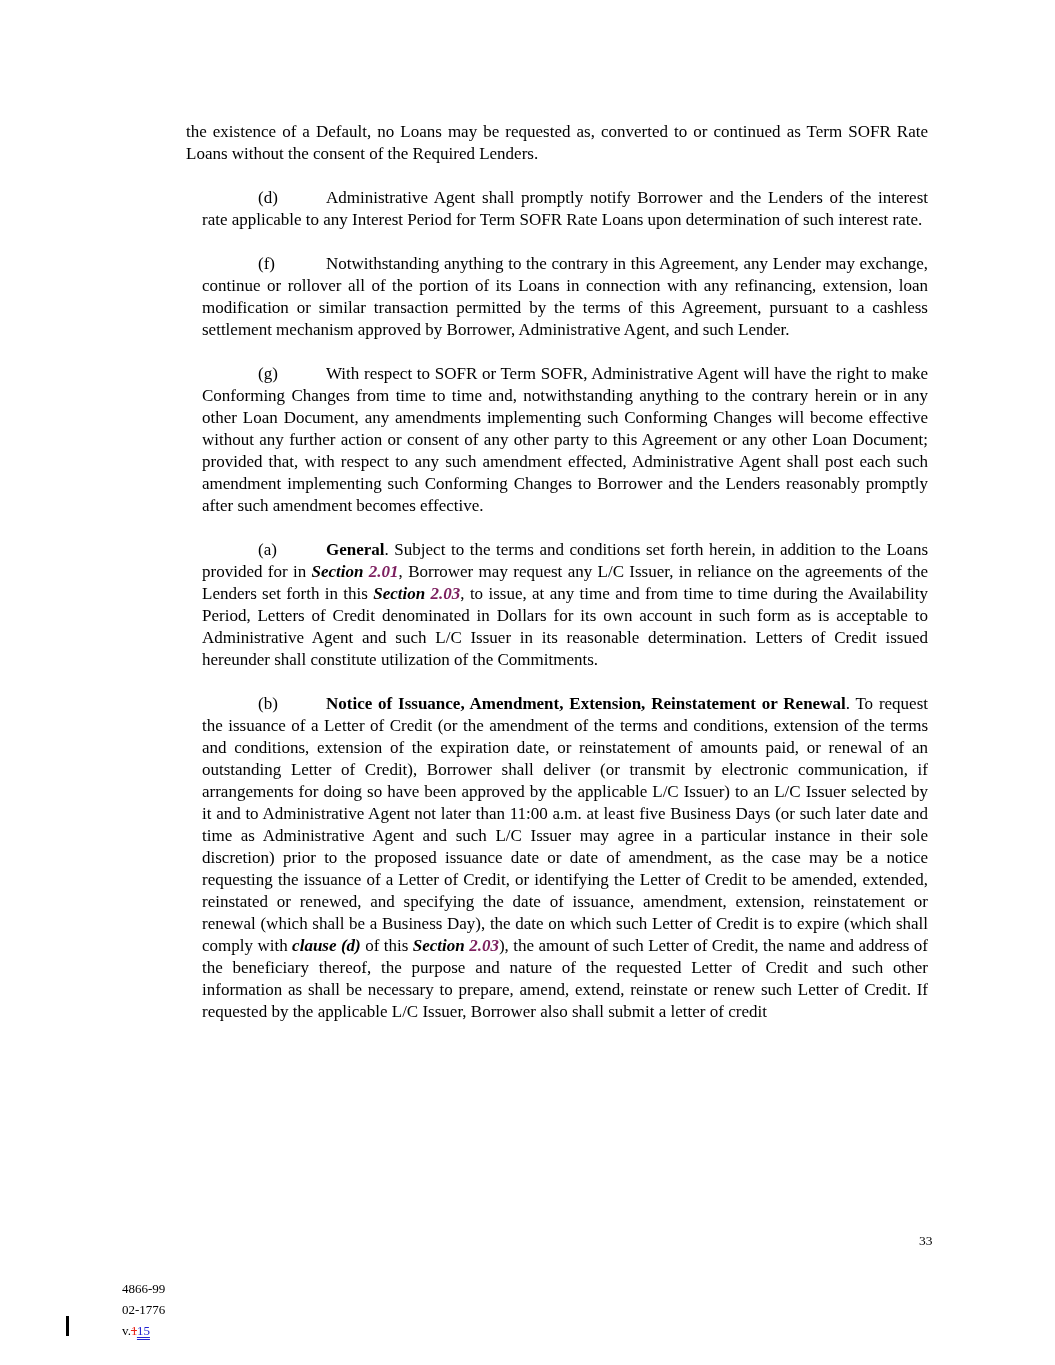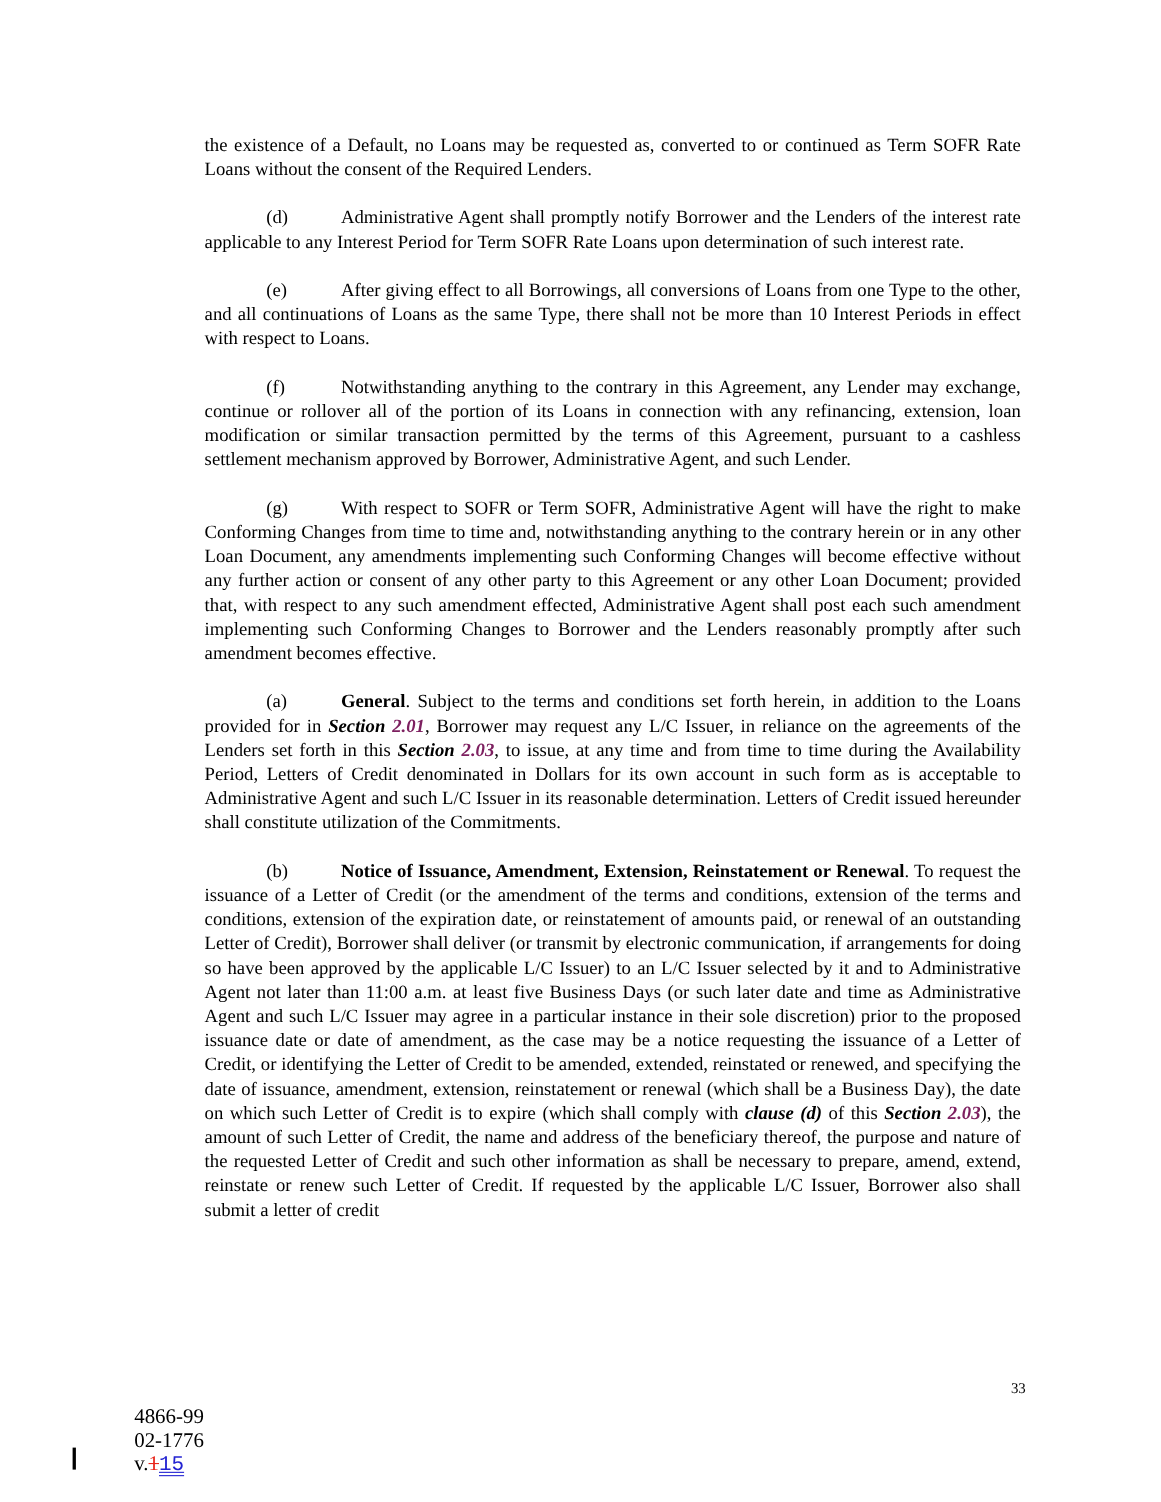--- a/index.html
+++ b/index.html
@@ -11,52 +11,50 @@
     color:#000000;
     overflow:hidden;
   }
   .doc{
     position:absolute;
     left:186px;top:121px;width:742px;
     font-size:17px;line-height:22px;
     text-align:justify;
   }
   .para{margin:0 0 22px 0;}
-  .ind{text-indent:56px;}
+  .ind{text-indent:56px;margin-left:16px;}
   .label{display:inline-block;width:68px;text-indent:0;}
   .hnum{display:inline-block;width:57px;text-indent:0;}
   .footer{
     position:absolute;left:122px;top:1278px;
-    font-size:19px;line-height:21px;
+    font-size:13px;line-height:21px;
   }
   .pageno{
     position:absolute;left:919px;top:1230px;
-    font-size:13.5px;line-height:21px;margin-top:21px;
+    font-size:13.5px;line-height:21px;
   }
   .change-bar{
     position:absolute;left:66px;top:1316px;
     width:2.5px;height:20px;background:#000000;
   }
   .del{color:var(--del,#e8271c);text-decoration:line-through;}
   .ins{
     color:var(--ins,#2323d2);
     text-decoration-line:underline;
     text-decoration-style:double;
     text-underline-offset:2px;
-    font-family:Liberation Mono, monospace;
   }
 </style>
 </head>
 <body>
 
 <div class="page">
   <div class="doc">
       <p class="para"><span>the existence of a Default, no Loans may be requested as, converted to or continued as Term SOFR Rate Loans without the consent of the Required Lenders.</span></p>
       <p class="para ind"><span class="label">(d)</span><span>Administrative Agent shall promptly notify Borrower and the Lenders of the interest rate applicable to any Interest Period for Term SOFR Rate Loans upon determination of such interest rate.</span></p>
-      <p class="para ind"><span class="label">(e)</span><span>After giving effect to all Borrowings, all conversions of Loans from one Type to the other, and all continuations of Loans as the same Type, there shall not be more than 10 Interest Periods in effect with respect to Loans.</span></p>
       <p class="para ind"><span class="label">(f)</span><span>Notwithstanding anything to the contrary in this Agreement, any Lender may exchange, continue or rollover all of the portion of its Loans in connection with any refinancing, extension, loan modification or similar transaction permitted by the terms of this Agreement, pursuant to a cashless settlement mechanism approved by Borrower, Administrative Agent, and such Lender.</span></p>
       <p class="para ind"><span class="label">(g)</span><span>With respect to SOFR or Term SOFR, Administrative Agent will have the right to make Conforming Changes from time to time and, notwithstanding anything to the contrary herein or in any other Loan Document, any amendments implementing such Conforming Changes will become effective without any further action or consent of any other party to this Agreement or any other Loan Document; provided that, with respect to any such amendment effected, Administrative Agent shall post each such amendment implementing such Conforming Changes to Borrower and the Lenders reasonably promptly after such amendment becomes effective.</span></p>
       <p class="para ind"><span class="label">(a)</span><span style="font-weight: bold;">General</span><span>. Subject to the terms and conditions set forth herein, in addition to the Loans provided for in </span><span style="font-weight: bold; font-style: italic;">Section </span><span style="font-weight: bold; font-style: italic; color: rgb(125, 32, 96);">2.01</span><span>, Borrower may request any L/C Issuer, in reliance on the agreements of the Lenders set forth in this </span><span style="font-weight: bold; font-style: italic;">Section </span><span style="font-weight: bold; font-style: italic; color: rgb(125, 32, 96);">2.03</span><span>, to issue, at any time and from time to time during the Availability Period, Letters of Credit denominated in Dollars for its own account in such form as is acceptable to Administrative Agent and such L/C Issuer in its reasonable determination. Letters of Credit issued hereunder shall constitute utilization of the Commitments.</span></p>
       <p class="para ind"><span class="label">(b)</span><span style="font-weight: bold;">Notice of Issuance, Amendment, Extension, Reinstatement or Renewal</span><span>. To request the issuance of a Letter of Credit (or the amendment of the terms and conditions, extension of the terms and conditions, extension of the expiration date, or reinstatement of amounts paid, or renewal of an outstanding Letter of Credit), Borrower shall deliver (or transmit by electronic communication, if arrangements for doing so have been approved by the applicable L/C Issuer) to an L/C Issuer selected by it and to Administrative Agent not later than 11:00 a.m. at least five Business Days (or such later date and time as Administrative Agent and such L/C Issuer may agree in a particular instance in their sole discretion) prior to the proposed issuance date or date of amendment, as the case may be a notice requesting the issuance of a Letter of Credit, or identifying the Letter of Credit to be amended, extended, reinstated or renewed, and specifying the date of issuance, amendment, extension, reinstatement or renewal (which shall be a Business Day), the date on which such Letter of Credit is to expire (which shall comply with </span><span style="font-weight: bold; font-style: italic;">clause (d)</span><span> of this </span><span style="font-weight: bold; font-style: italic;">Section </span><span style="font-weight: bold; font-style: italic; color: rgb(125, 32, 96);">2.03</span><span>), the amount of such Letter of Credit, the name and address of the beneficiary thereof, the purpose and nature of the requested Letter of Credit and such other information as shall be necessary to prepare, amend, extend, reinstate or renew such Letter of Credit. If requested by the applicable L/C Issuer, Borrower also shall submit a letter of credit</span></p>
     </div>
 
   <div class="change-bar"></div>
 
   <div class="footer">
     <div>4866-99</div>

